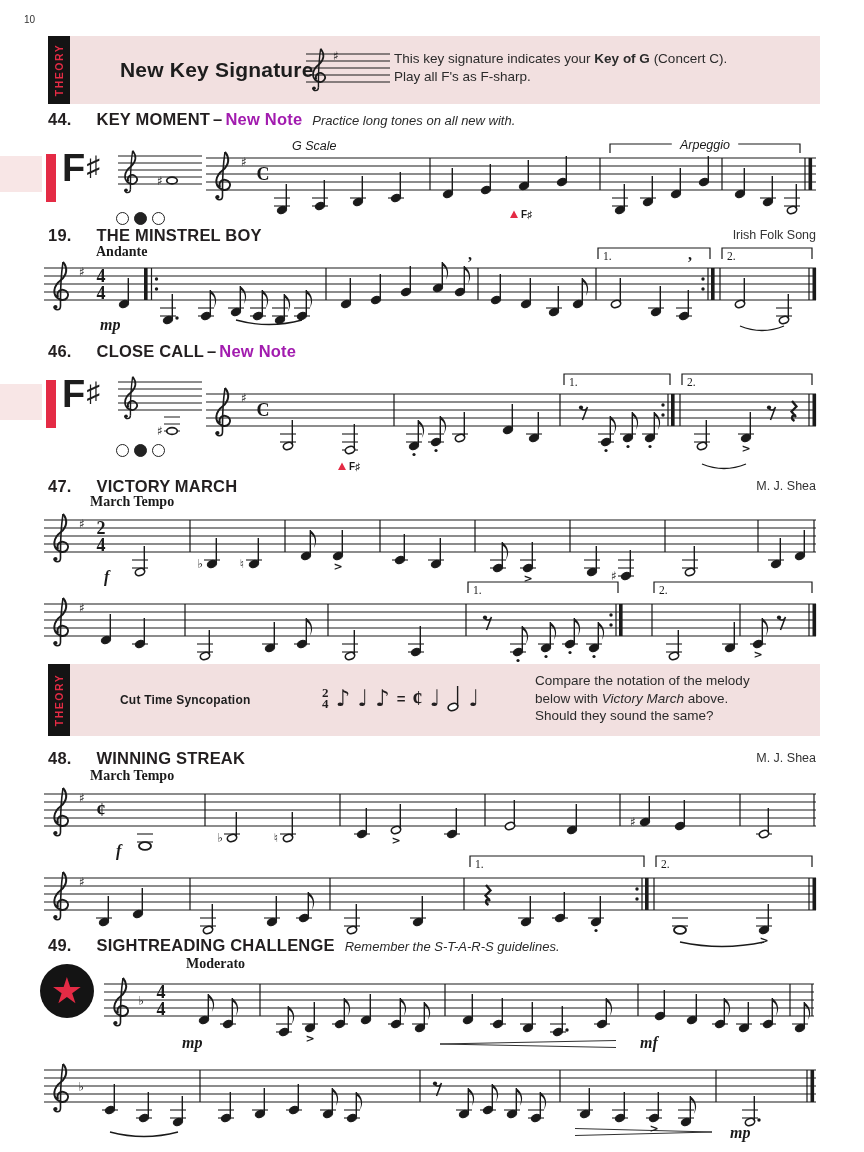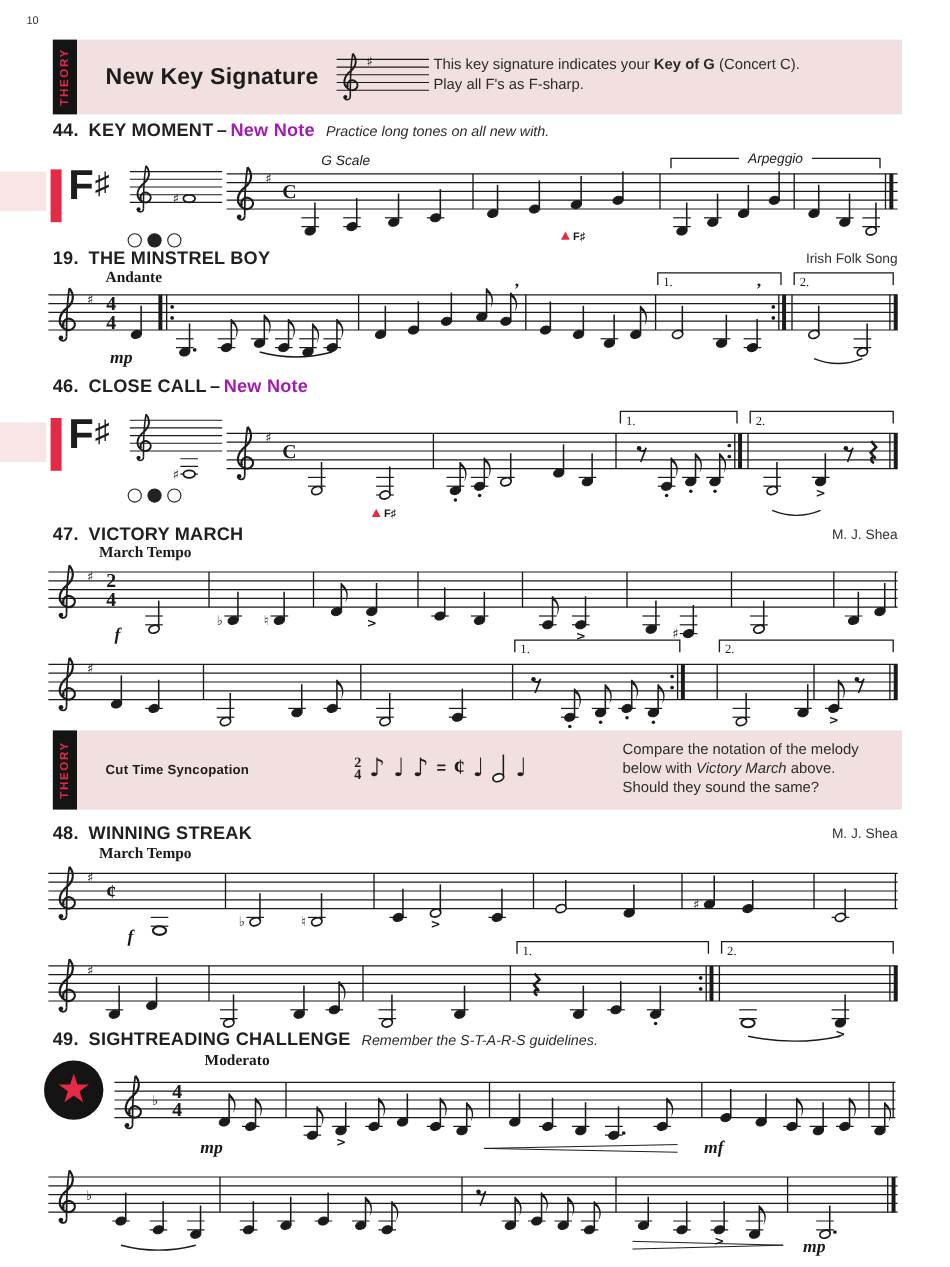--- a/index.html
+++ b/index.html
@@ -6,30 +6,30 @@
   body{width:864px;height:1152px;position:relative;font-family:"Liberation Sans",sans-serif;color:#231f20;}
   .page{position:absolute;inset:0;background:#fff;overflow:hidden;}
   .pagenum{position:absolute;left:24px;top:14px;font-size:10px;color:#333;}
   .edge-strip{position:absolute;left:0;width:42px;height:36px;background:#f8e6e6;}
 
   
   .theory-box{position:absolute;background:#f2e0e0;}
   .theory-tab{position:absolute;left:-22px;top:0;width:22px;height:100%;background:#141414;
     display:flex;align-items:center;justify-content:center;}
   .theory-tab span{transform:rotate(-90deg);color:#e42b45;font-size:10.5px;font-weight:700;letter-spacing:1.5px;white-space:nowrap;}
-  .theory-title{position:absolute;left:26px;top:50%;transform:translateY(-50%);margin:0;
+  .theory-title{position:absolute;left:50px;top:50%;transform:translateY(-50%);margin:0;
     font-size:21px;font-weight:800;letter-spacing:.2px;color:#1d1d1d;}
   .theory-graphic{position:absolute;}
   .theory-text{position:absolute;font-size:13.5px;line-height:17.5px;color:#2b2b2b;margin:0;}
   .theory-text b{font-weight:700;}
   .theory-text .it{font-style:italic;}
 
   
   .ex-head{position:absolute;left:48px;font-size:16.5px;font-weight:800;letter-spacing:.2px;white-space:nowrap;}
-  .ex-num{margin-right:9px;}
+  .ex-num{margin-right:25px;}
   .ex-dash{margin:0 3px;}
   .ex-highlight{color:#a21caf;}
   .ex-instruction{font-style:italic;font-weight:400;font-size:13px;margin-left:10px;color:#2a2a2a;letter-spacing:0;}
   .ex-credit{position:absolute;right:48px;font-size:12.5px;color:#333;}
 
   
   .newnote{position:absolute;width:170px;height:100px;}
   .nn-bar{position:absolute;left:2px;top:14px;width:10px;height:48px;background:#e42b45;}
   .nn-label{position:absolute;left:18px;top:6px;font-weight:800;font-size:38px;line-height:40px;color:#1d1d1d;}
   .nn-label .nn-acc{font-size:27px;vertical-align:6px;margin-left:1px;}
@@ -612,21 +612,21 @@
         <span class="nglyph">♪</span>
         <span class="neq">=</span>
         <span class="ncut">¢</span>
         <span class="nglyph">♩</span>
         <svg width="14" height="28">
           <ellipse cx="6" cy="23" rx="5" ry="3.4" fill="#fff" stroke="#1a1a1a" stroke-width="1.6" transform="rotate(-18 6 23)"></ellipse>
           <line x1="10.6" y1="22" x2="10.6" y2="2" stroke="#1a1a1a" stroke-width="1.4"></line>
         </svg>
         <span class="nglyph">♩</span>
       </div>
-    <p class="theory-text" style="left:496px;top:8px;width:250px">
+    <p class="theory-text" style="left:465px;top:8px;width:250px">
       <span>Compare the notation of the melody</span><br>
       <span>below with </span><span class="it">Victory March</span><span> above.</span><br>
       <span>Should they sound the same?</span>
     </p>
   </section>
 
   <div class="ex-head" style="top:749px">
     <span class="ex-num">48.</span><span class="ex-title">WINNING STREAK</span>
   </div>
   <div class="ex-credit" style="top:751px">M. J. Shea</div>

